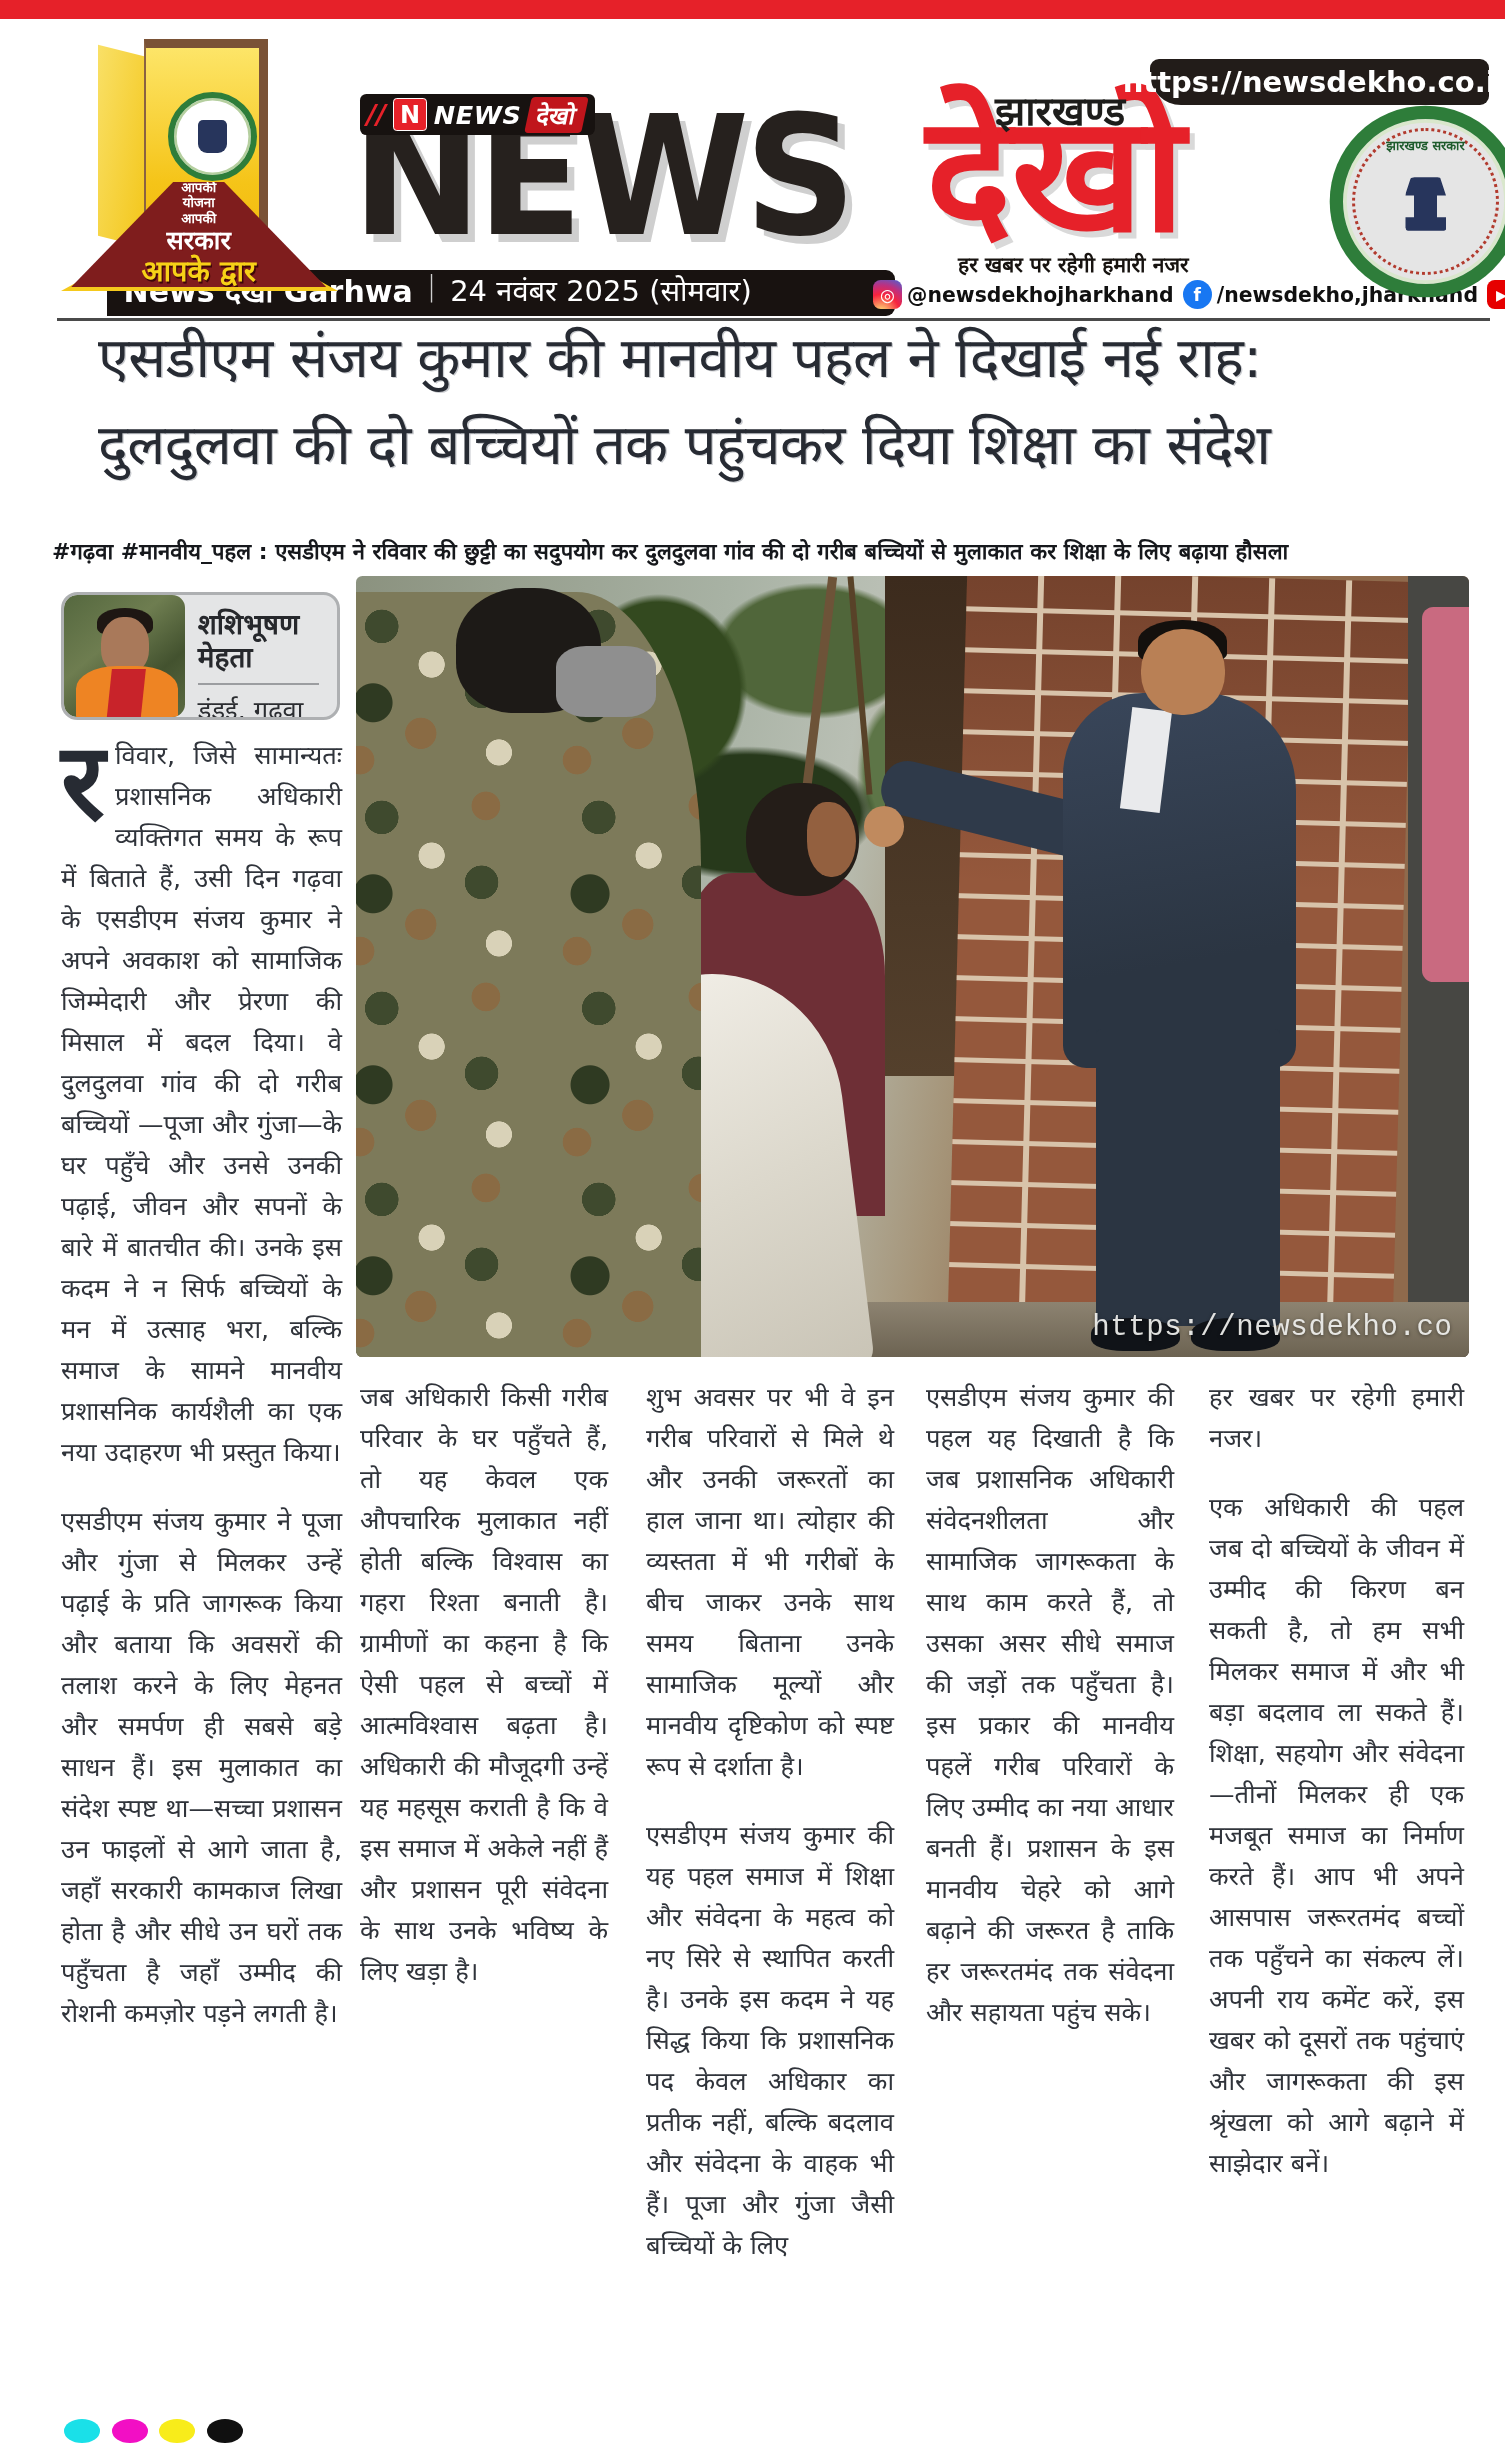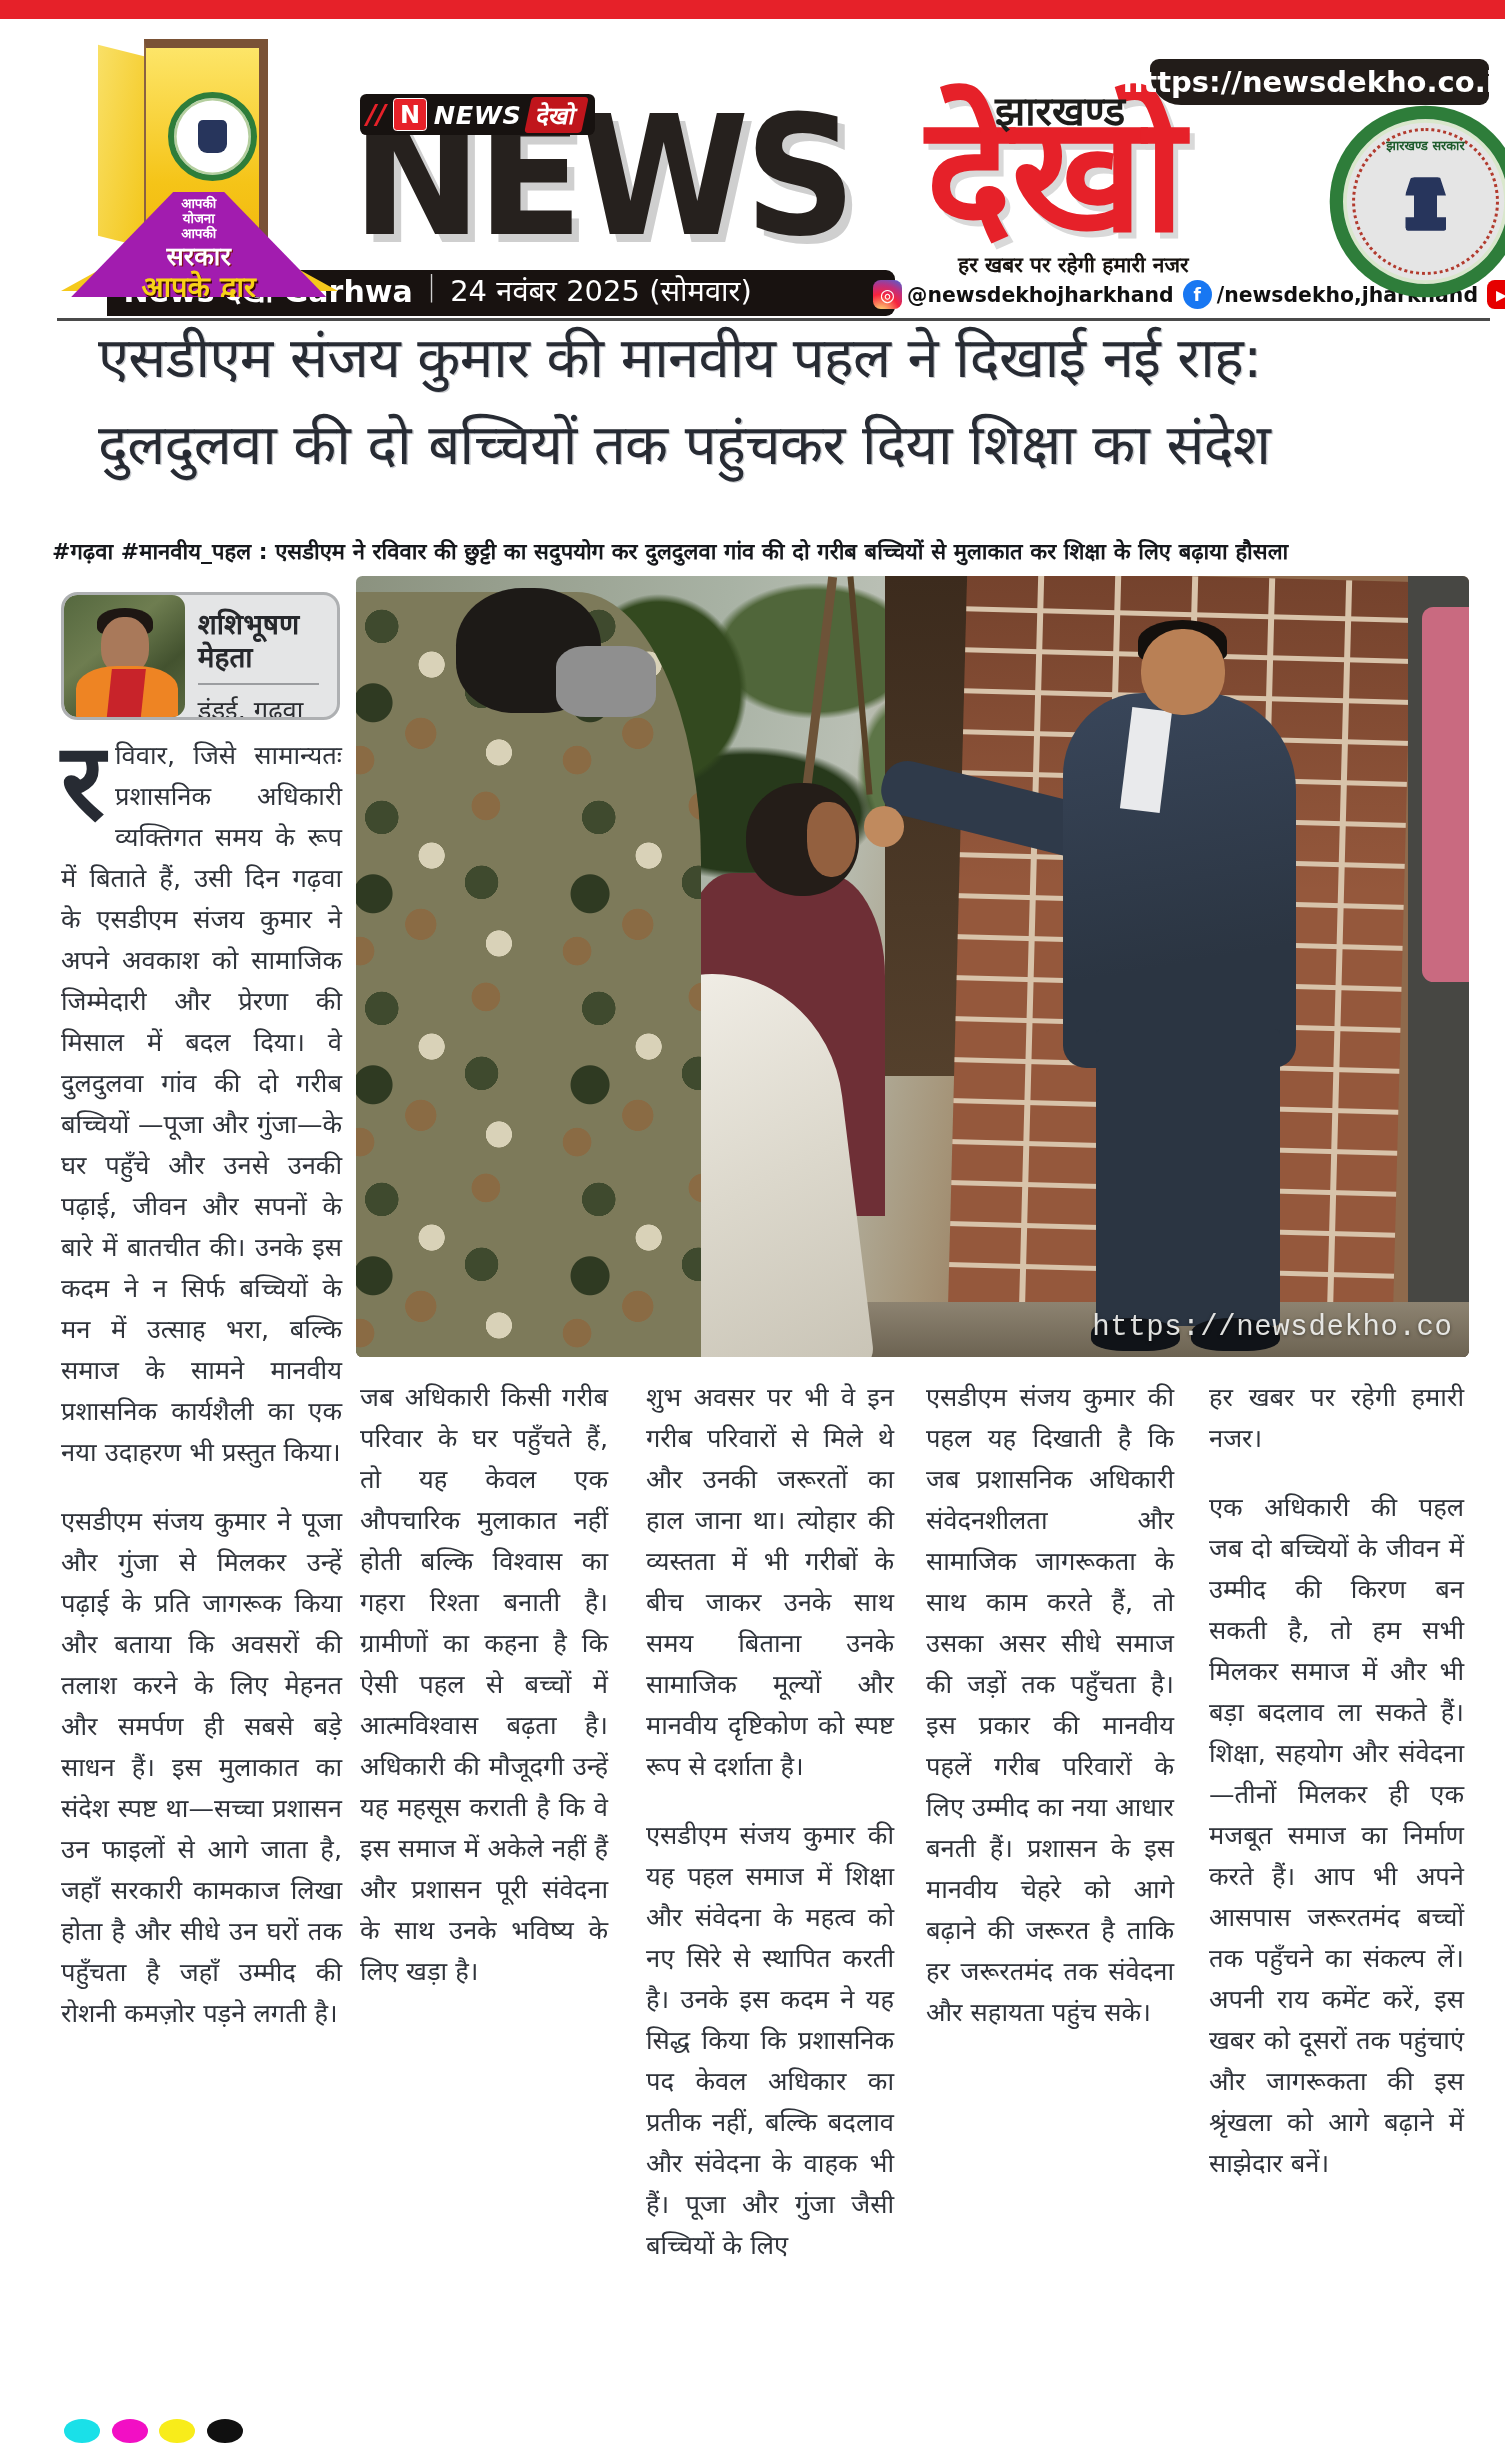--- a/index.html
+++ b/index.html
@@ -7,21 +7,21 @@
         font-family:"DejaVu Sans",sans-serif;color:#30343b;}
   
   .topbar{position:absolute;left:0;top:0;width:1505px;height:19px;background:#e62129;}
   
   .campaign{position:absolute;left:61px;top:33px;width:277px;height:258px;z-index:5;}
   .door-glow{position:absolute;left:37px;top:18px;width:50px;height:191px;background:linear-gradient(100deg,#f9e067,#f3c516);transform:skewY(14deg);}
   .door{position:absolute;left:83px;top:6.4px;width:124px;height:211px;background:linear-gradient(#fde568,#f5c418 70%,#f2ba10);border:9px solid #7a5236;border-left:2.6px solid #8a6242;box-sizing:border-box;}
   .seal-mini{position:absolute;left:107px;top:59px;width:77px;height:77px;border-radius:50%;background:#fff;border:6.4px solid #2e7d3a;box-shadow:0 0 0 2.6px #b5cf9f inset;display:flex;align-items:center;justify-content:center;}
   .seal-mini-core{width:29px;height:33px;background:#27355c;border-radius:5.1px 5.1px 9px 9px;}
   .carpet-under{position:absolute;left:0px;top:203px;width:277px;height:55px;background:#f5c91c;clip-path:polygon(36% 0,64% 0,100% 100%,0 100%);}
-  .carpet{position:absolute;left:10.2px;top:159px;width:255px;height:105px;background:#a21caf;clip-path:polygon(40% 0,60% 0,100% 100%,0 100%);display:flex;flex-direction:column;align-items:center;justify-content:flex-start;padding-top:3.8px;box-sizing:border-box;}
+  .carpet{position:absolute;left:10.2px;top:149px;width:255px;height:105px;background:#7f1d1d;clip-path:polygon(40% 0,60% 0,100% 100%,0 100%);display:flex;flex-direction:column;align-items:center;justify-content:flex-end;padding-top:3.8px;box-sizing:border-box;}
   .carpet .c1{font-size:13.4px;font-weight:700;color:#fff;line-height:15.3px;}
   .carpet .c2{font-size:25.5px;font-weight:800;color:#fff;line-height:29px;text-shadow:1.3px 1.3px 0 #7c1013;}
   .carpet .c3{font-size:29px;font-weight:800;color:#f7d117;line-height:32px;text-shadow:1.3px 1.9px 0 #3c0608;}
   
   .badge{position:absolute;left:360px;top:94px;height:41px;background:#171210;border-radius:6.4px;display:flex;align-items:center;padding:0 10.2px 0 6.4px;gap:6.4px;z-index:4;}
   .badge .slashes{color:#e62129;font-weight:800;font-style:italic;font-size:27px;}
   .badge .nbox{background:#e62129;color:#fff;font-weight:800;font-size:24px;padding:1.3px 6.4px;border:1.9px solid #fff;border-radius:3.8px;}
   .badge .bnews{color:#fff;font-weight:800;font-style:italic;font-size:25.5px;letter-spacing:0.6px;}
   .badge .bdekho{background:#c0151c;color:#fff;font-weight:700;font-size:24px;padding:1.3px 9px;transform:skewX(-12deg);border-radius:3.8px;}
   .logo-news{position:absolute;left:352px;top:82px;font-size:165px;line-height:191px;font-weight:900;color:#26211e;letter-spacing:-5.1px;transform:scaleX(0.94);transform-origin:left;text-shadow:7.7px 7.7px 0 #cfcfcf;z-index:3;}

